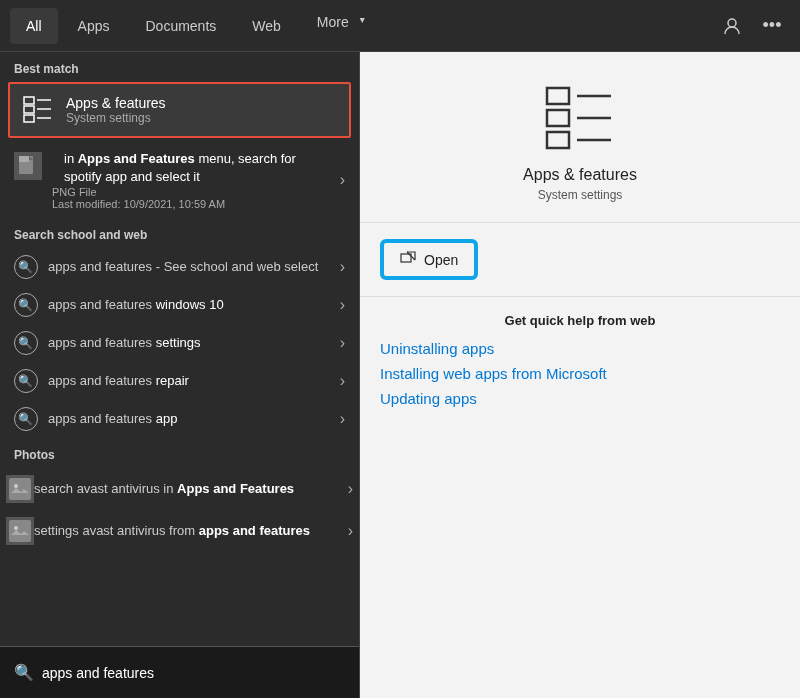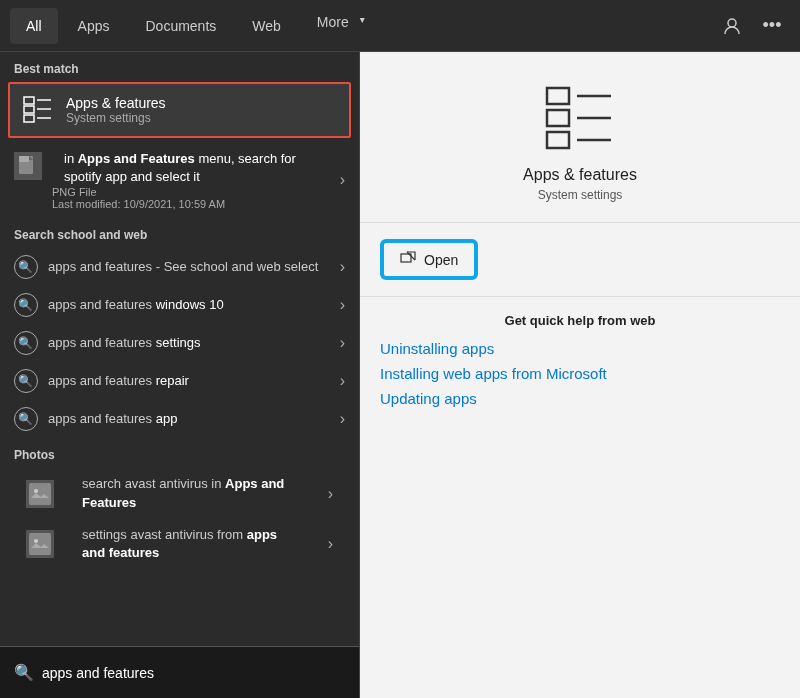--- a/index.html
+++ b/index.html
@@ -203,22 +203,22 @@
       color: #ccc;
       font-size: 12px;
       font-weight: 600;
       padding: 10px 14px 6px 14px;
     }
 
     
     .photo-result {
       display: flex;
       align-items: center;
-      padding: 7px 26px;
-      gap: 28px;
+      padding: 7px 6px;
+      gap: 0;
       cursor: pointer;
     }
     .photo-thumb {
       width: 28px;
       height: 28px;
       background: #555;
       display: flex;
       align-items: center;
       justify-content: center;
       font-size: 12px;

